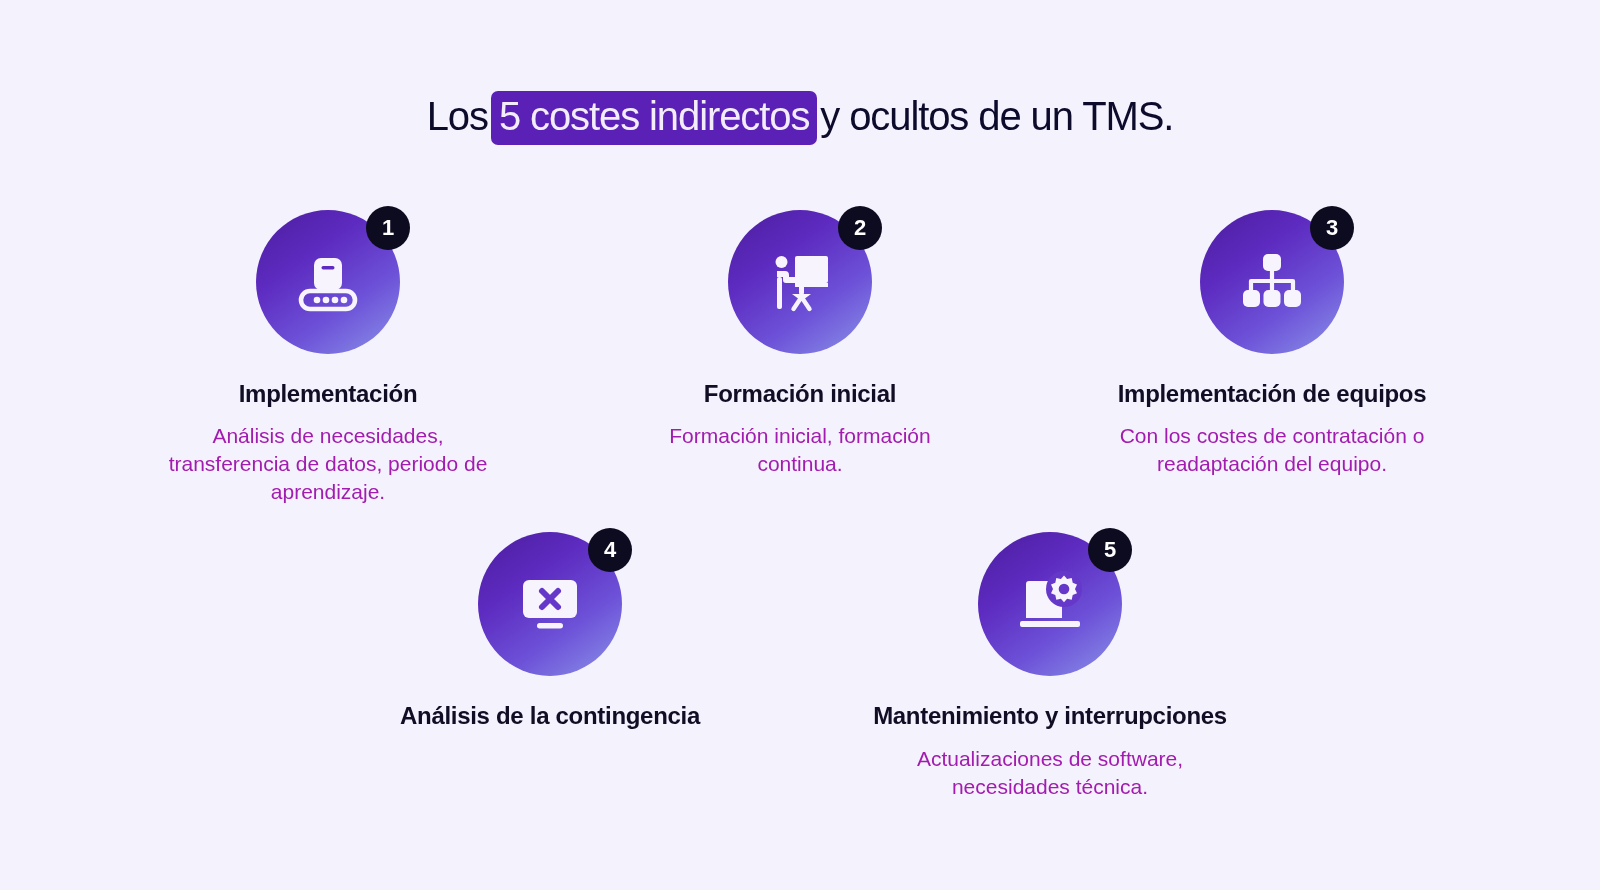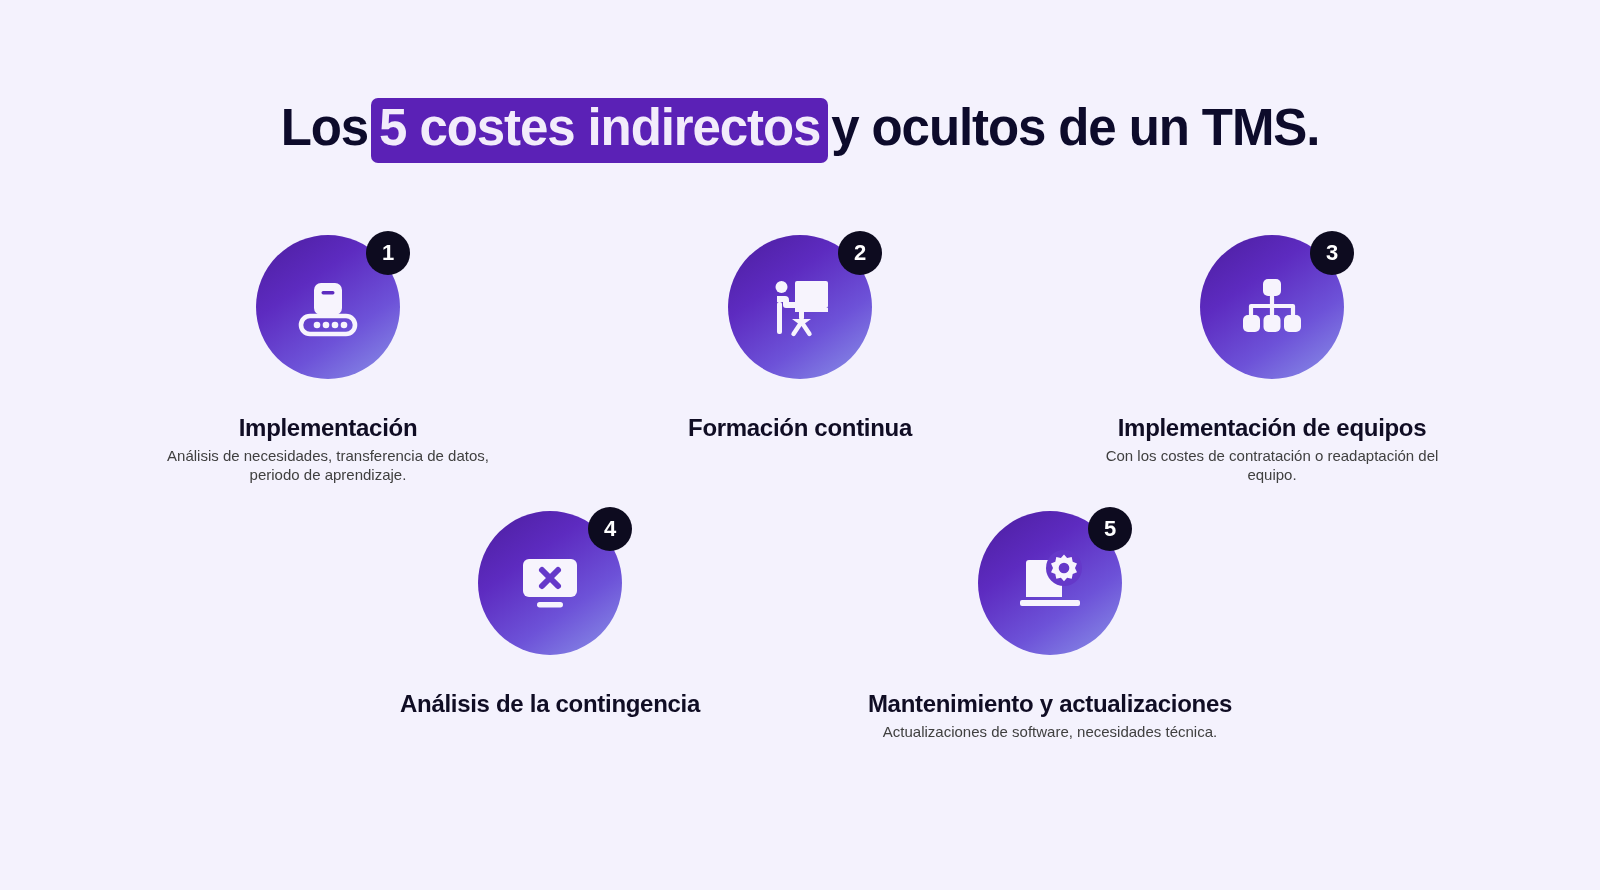--- a/index.html
+++ b/index.html
@@ -18,22 +18,22 @@
   }
 
   
   .title-wrap {
     width: 100%;
     text-align: center;
     padding-top: 64px;
     box-sizing: border-box;
   }
   .title {
-    font-size: 51px;
-    font-weight: 700;
+    font-size: 40px;
+    font-weight: 400;
     letter-spacing: -1.1px;
     line-height: 1.12;
     color: #0d0b2b;
     white-space: nowrap;
     display: inline-block;
   }
   .title .hl {
     background: #5b21b6;
     color: #f2ecfb;
     border-radius: 7px;
@@ -92,34 +92,34 @@
     font-size: 22px;
     font-weight: 700;
     display: flex;
     align-items: center;
     justify-content: center;
     line-height: 1;
   }
 
   
   .card-title {
-    margin-top: 35px;
+    margin-top: 26px;
     font-size: 24px;
     font-weight: 700;
     letter-spacing: -0.3px;
     color: #100d24;
     line-height: 1.2;
     white-space: nowrap;
   }
   .card-desc {
-    margin-top: 3px;
-    font-size: 15px;
+    margin-top: 14px;
+    font-size: 21px;
     font-weight: 400;
     line-height: 1.33;
-    color: #404040;
+    color: #a21caf;
     max-width: 340px;
   }
   .row-2 .card-desc { max-width: 360px; }
   .row-2 .card { width: 380px; }
 </style>
 </head>
 <body>
 
 <div class="title-wrap">
   <h1 class="title"><span>Los</span><span class="hl">5 costes indirectos</span><span>y ocultos de un TMS.</span></h1>
@@ -157,21 +157,22 @@
             <circle cx="16.5" cy="15" r="6" fill="#f7f4fd"></circle>
             <path d="M12 24h8a4 4 0 0 1 4 4v2h12a3 3 0 0 1 0 6H21a3 3 0 0 1-3-3v-3h-6z" fill="#f7f4fd"></path>
             <rect x="12" y="30" width="5" height="32" rx="2" fill="#f7f4fd"></rect>
             <rect x="34" y="34" width="5" height="14" rx="2" fill="#f7f4fd"></rect>
             <path d="M27 47h19l-9.5 7z" fill="#f7f4fd"></path>
             <path d="M36.5 50l-8 12M36.5 50l8 12" stroke="#f7f4fd" stroke-width="4.4" stroke-linecap="round"></path>
           </svg>
         </div>
         <div class="badge">2</div>
       </div>
-      <div class="card-title">Formación continua</div>
+      <div class="card-title">Formación inicial</div>
+      <div class="card-desc">Formación inicial, formación continua.</div>
     </div>
 
     <div class="card">
       <div class="bubble-wrap">
         <div class="bubble">
           <svg width="68" height="68" viewBox="0 0 68 68">
             <rect x="25" y="6" width="18" height="17" rx="5" fill="#f7f4fd"></rect>
             <path d="M34 23v10M13 33h42M13 33v9M34 33v9M55 33v9" stroke="#f7f4fd" stroke-width="4.2" stroke-linecap="round"></path>
             <rect x="5" y="42" width="17" height="17" rx="5" fill="#f7f4fd"></rect>
             <rect x="25.5" y="42" width="17" height="17" rx="5" fill="#f7f4fd"></rect>
@@ -208,18 +209,18 @@
           <svg width="72" height="72" viewBox="0 0 72 72">
             <path d="M12 16a3 3 0 0 1 3-3h30a3 3 0 0 1 3 3v34H12z" fill="#f7f4fd"></path>
             <rect x="6" y="53" width="60" height="6" rx="2" fill="#f7f4fd"></rect>
             <circle cx="50" cy="21" r="18" fill="#6538c9"></circle>
             <path d="M50 7.5l3.1 3.6 4.6-1 1 4.6 4.3 1.9-2 4.3 2 4.3-4.3 1.9-1 4.6-4.6-1-3.1 3.6-3.1-3.6-4.6 1-1-4.6-4.3-1.9 2-4.3-2-4.3 4.3-1.9 1-4.6 4.6 1z" fill="#f7f4fd"></path>
             <circle cx="50" cy="21" r="5.3" fill="#6538c9"></circle>
           </svg>
         </div>
         <div class="badge">5</div>
       </div>
-      <div class="card-title">Mantenimiento y actualizaciones</div>
+      <div class="card-title">Mantenimiento y interrupciones</div>
       <div class="card-desc">Actualizaciones de software, necesidades técnica.</div>
     </div>
 
   </div>
 </div>
 
 </body></html>

